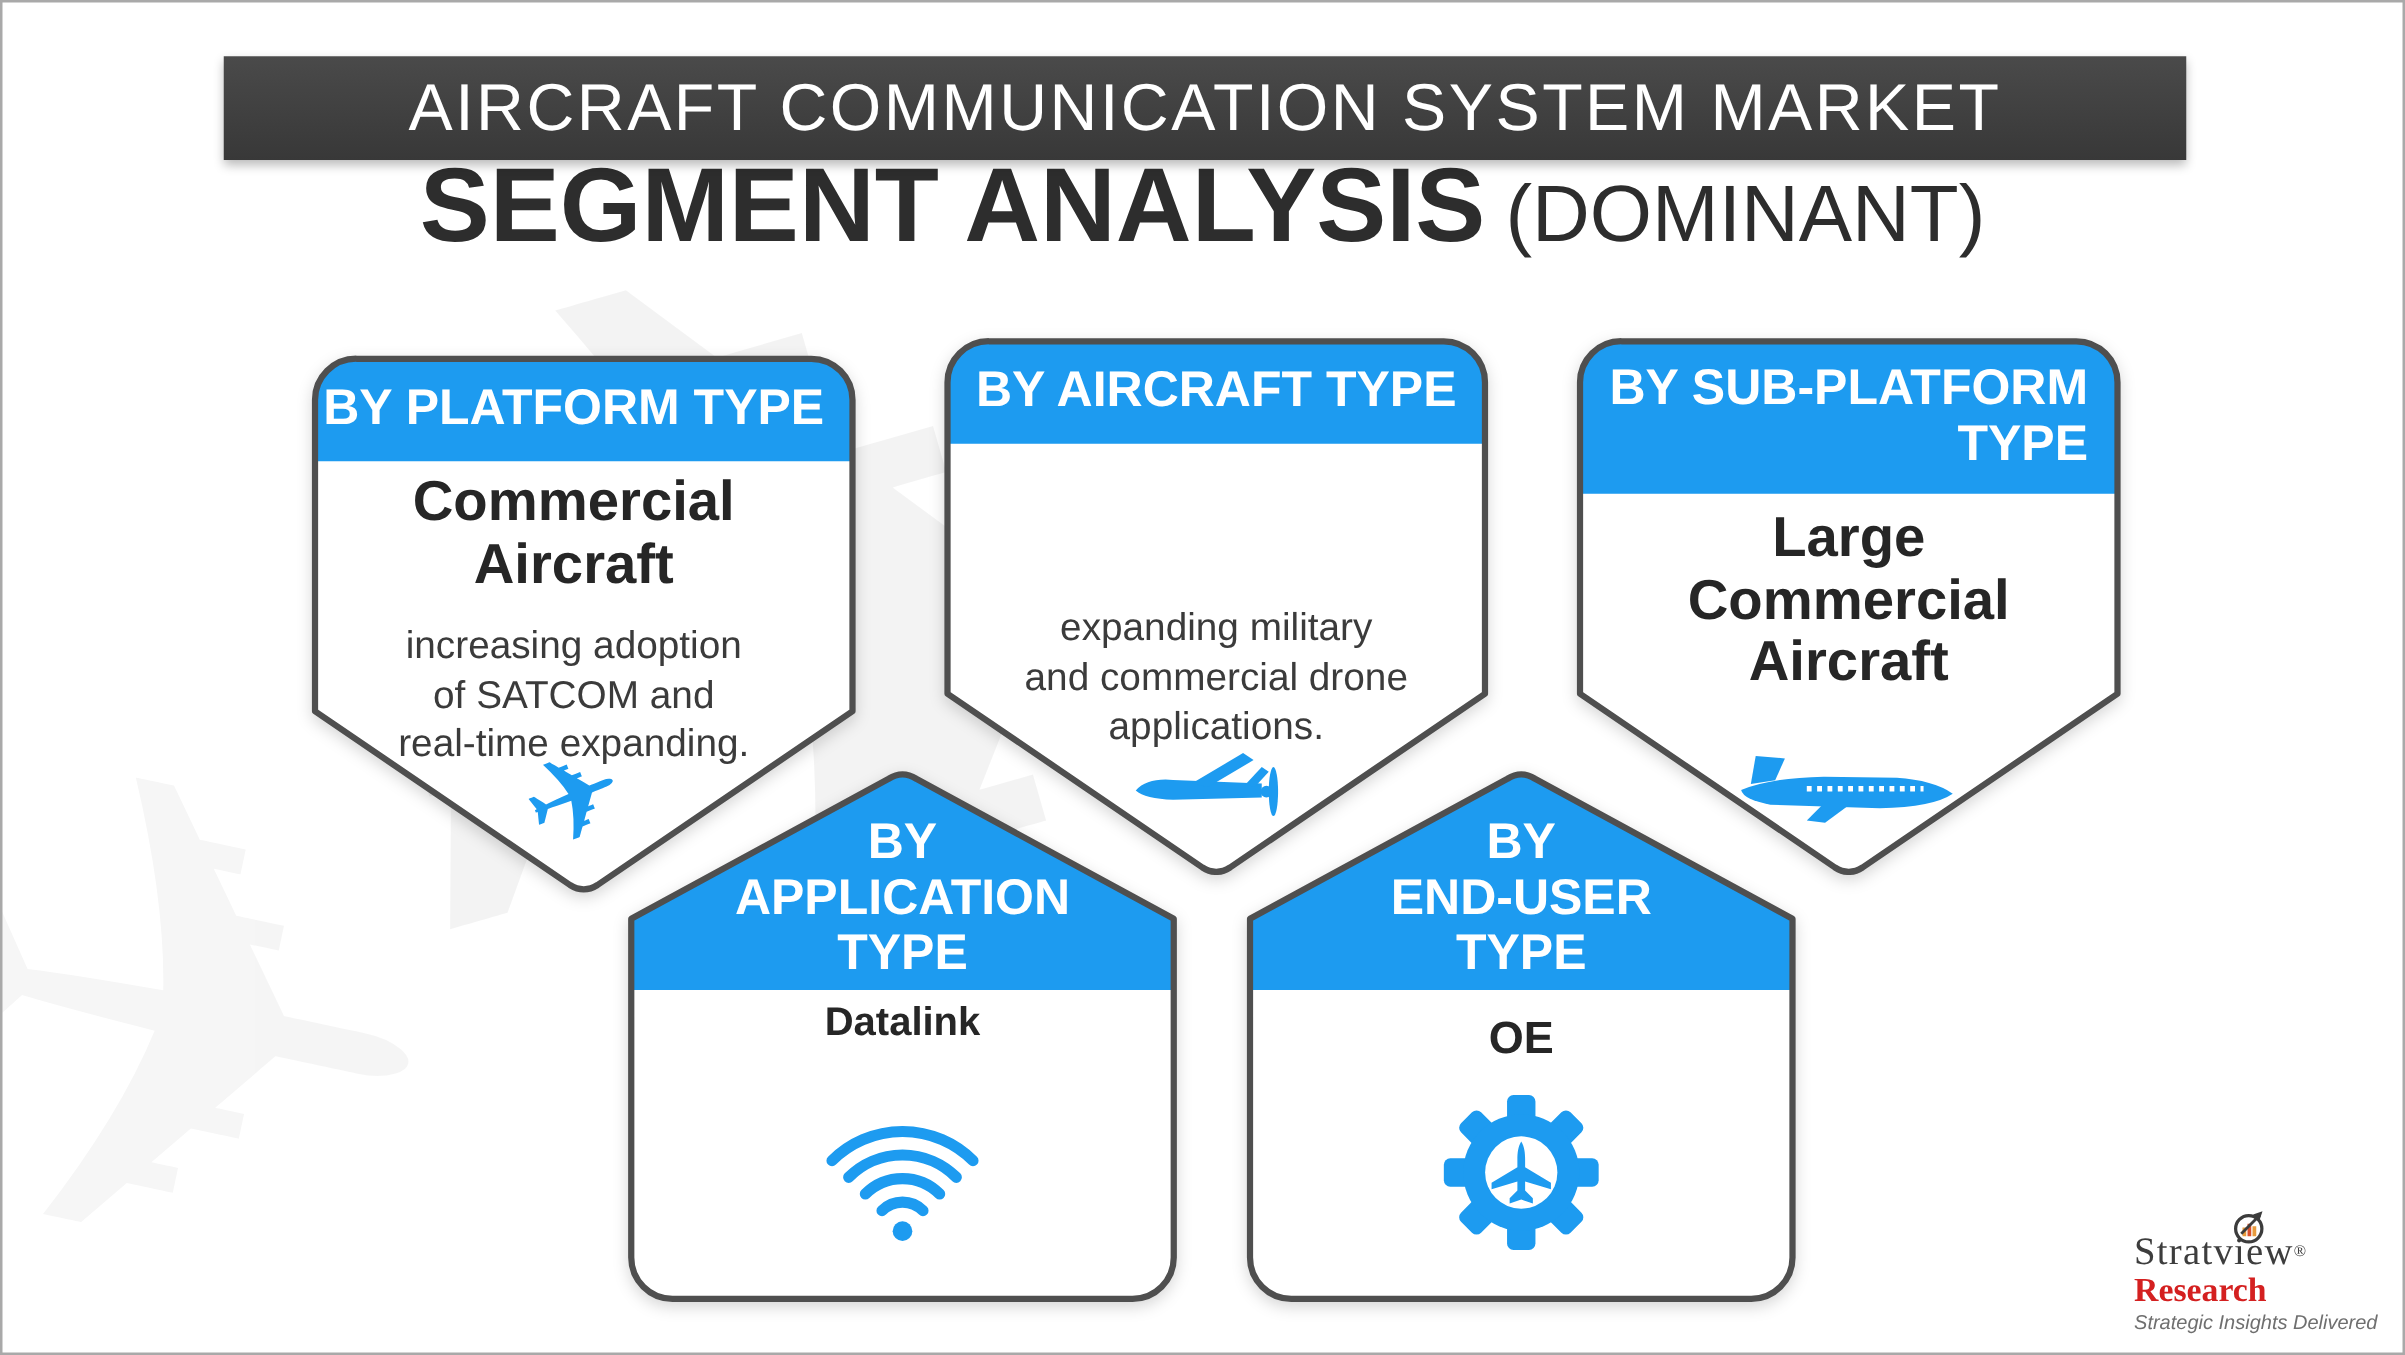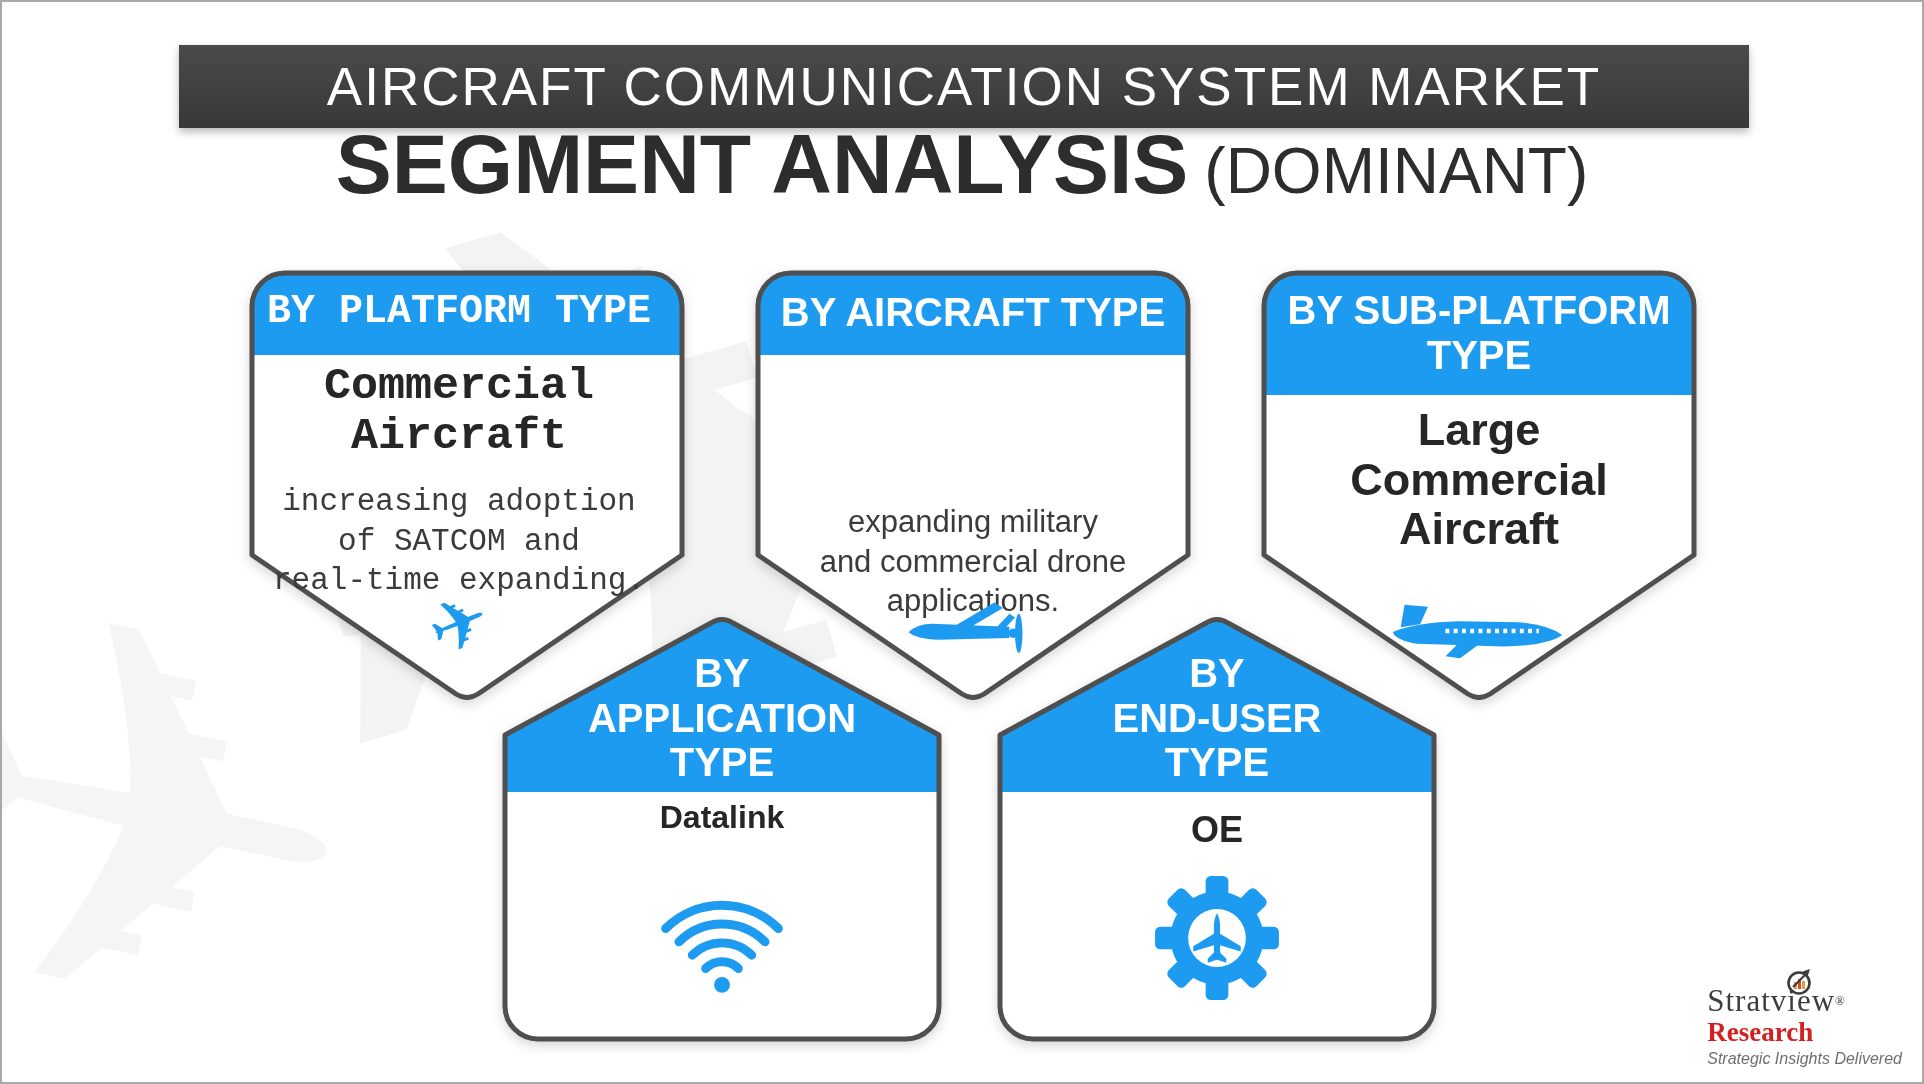--- a/index.html
+++ b/index.html
@@ -66,21 +66,21 @@
 
   <div id="heading">
     <span class="main">SEGMENT ANALYSIS</span>
     <span class="qual">(DOMINANT)</span>
   </div>
 
   <div id="banner">
     <div class="txt">AIRCRAFT COMMUNICATION SYSTEM MARKET</div>
   </div>
 
-  <div class="card" style="left:247px; top:268px; width:420px; height:436px;font-family:Liberation Mono, monospace;">
+  <div class="card" style="left:247px; top:282px; width:420px; height:436px;">
     <svg class="shape" width="436" height="436" viewBox="0 0 436 436">
       <defs>
           <clipPath id="cp1">
             <path d="M36 3 H400 A33 33 0 0 1 433 36 V285 L229 424 Q218 431 207 424 L3 285 V36 A33 33 0 0 1 36 3 Z"></path>
           </clipPath>
         </defs>
       <path d="M36 3 H400 A33 33 0 0 1 433 36 V285 L229 424 Q218 431 207 424 L3 285 V36 A33 33 0 0 1 36 3 Z" fill="#ffffff"></path>
       <rect x="0" y="0" width="436" height="85" fill="#1d9bf0" clip-path="url(#cp1)"></rect>
       <path d="M36 3 H400 A33 33 0 0 1 433 36 V285 L229 424 Q218 431 207 424 L3 285 V36 A33 33 0 0 1 36 3 Z" fill="none" stroke="#4f4f4f" stroke-width="5" stroke-linejoin="round"></path>
     </svg>
@@ -98,21 +98,21 @@
       <defs>
           <clipPath id="cp2">
             <path d="M36 3 H400 A33 33 0 0 1 433 36 V285 L229 424 Q218 431 207 424 L3 285 V36 A33 33 0 0 1 36 3 Z"></path>
           </clipPath>
         </defs>
       <path d="M36 3 H400 A33 33 0 0 1 433 36 V285 L229 424 Q218 431 207 424 L3 285 V36 A33 33 0 0 1 36 3 Z" fill="#ffffff"></path>
       <rect x="0" y="0" width="436" height="85" fill="#1d9bf0" clip-path="url(#cp2)"></rect>
       <path d="M36 3 H400 A33 33 0 0 1 433 36 V285 L229 424 Q218 431 207 424 L3 285 V36 A33 33 0 0 1 36 3 Z" fill="none" stroke="#4f4f4f" stroke-width="5" stroke-linejoin="round"></path>
     </svg>
     <div class="head" style="top:0; height:85px;">BY AIRCRAFT TYPE</div>
-    <div class="desc" style="top:212px;margin-top:20px;">expanding military
+    <div class="desc" style="top:212px;">expanding military
 and commercial drone
 applications.</div>
     <svg class="icon" style="left:148px; top:325px;" width="140" height="70" viewBox="0 0 150 75">
       <g fill="#1d9bf0">
         <path d="M6 40 Q16 29 38 31 L114 34 L114 46 L38 48 Q14 47 6 40 Z"></path>
         <path d="M54 34 L98 8 L107 14 L68 37 Z"></path>
         <path d="M100 35 L114 20 L120 24 L108 37 Z"></path>
         <ellipse cx="124" cy="41" rx="4" ry="21"></ellipse>
         <circle cx="118" cy="41" r="5"></circle>
       </g>
@@ -123,21 +123,21 @@
     <svg class="shape" width="436" height="436" viewBox="0 0 436 436">
       <defs>
           <clipPath id="cp3">
             <path d="M36 3 H400 A33 33 0 0 1 433 36 V285 L229 424 Q218 431 207 424 L3 285 V36 A33 33 0 0 1 36 3 Z"></path>
           </clipPath>
         </defs>
       <path d="M36 3 H400 A33 33 0 0 1 433 36 V285 L229 424 Q218 431 207 424 L3 285 V36 A33 33 0 0 1 36 3 Z" fill="#ffffff"></path>
       <rect x="0" y="0" width="436" height="125" fill="#1d9bf0" clip-path="url(#cp3)"></rect>
       <path d="M36 3 H400 A33 33 0 0 1 433 36 V285 L229 424 Q218 431 207 424 L3 285 V36 A33 33 0 0 1 36 3 Z" fill="none" stroke="#4f4f4f" stroke-width="5" stroke-linejoin="round"></path>
     </svg>
-    <div class="head" style="top:0; height:125px;">BY SUB-PLATFORM
+    <div class="head" style="top:0; height:125px;text-align:right;">BY SUB-PLATFORM
 TYPE</div>
     <div class="value" style="top:135px;">Large
 Commercial
 Aircraft</div>
     <svg class="icon" style="left:128px; top:332px;" width="180" height="62" viewBox="0 0 185 62">
       <g fill="#1d9bf0">
         <path d="M16 2 L40 4 L32 22 L12 25 Z"></path>
         <path d="M4 30 Q28 20 72 19 L132 20 Q162 22 178 33 Q162 44 118 45 L28 42 Q6 38 4 30 Z"></path>
         <path d="M82 31 L58 55 L73 57 L104 34 Z"></path>
       </g>

